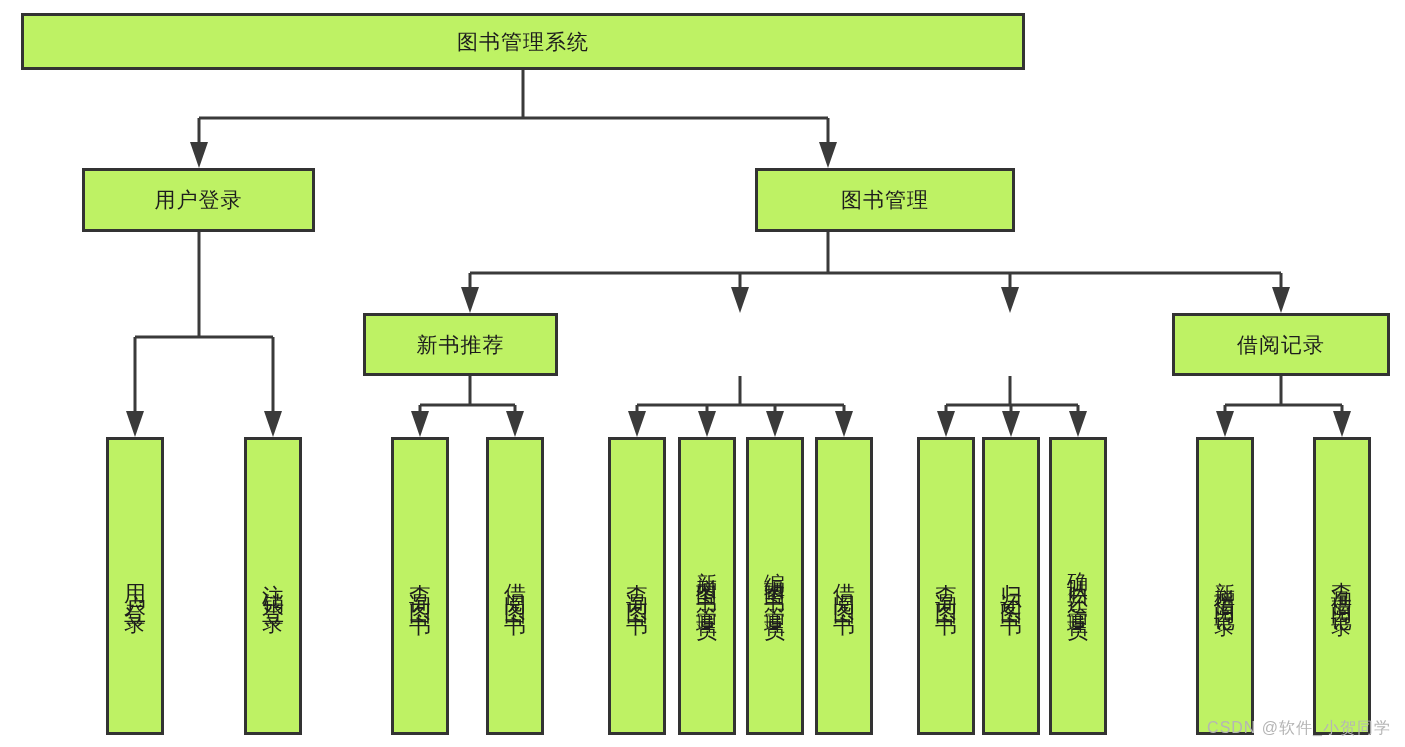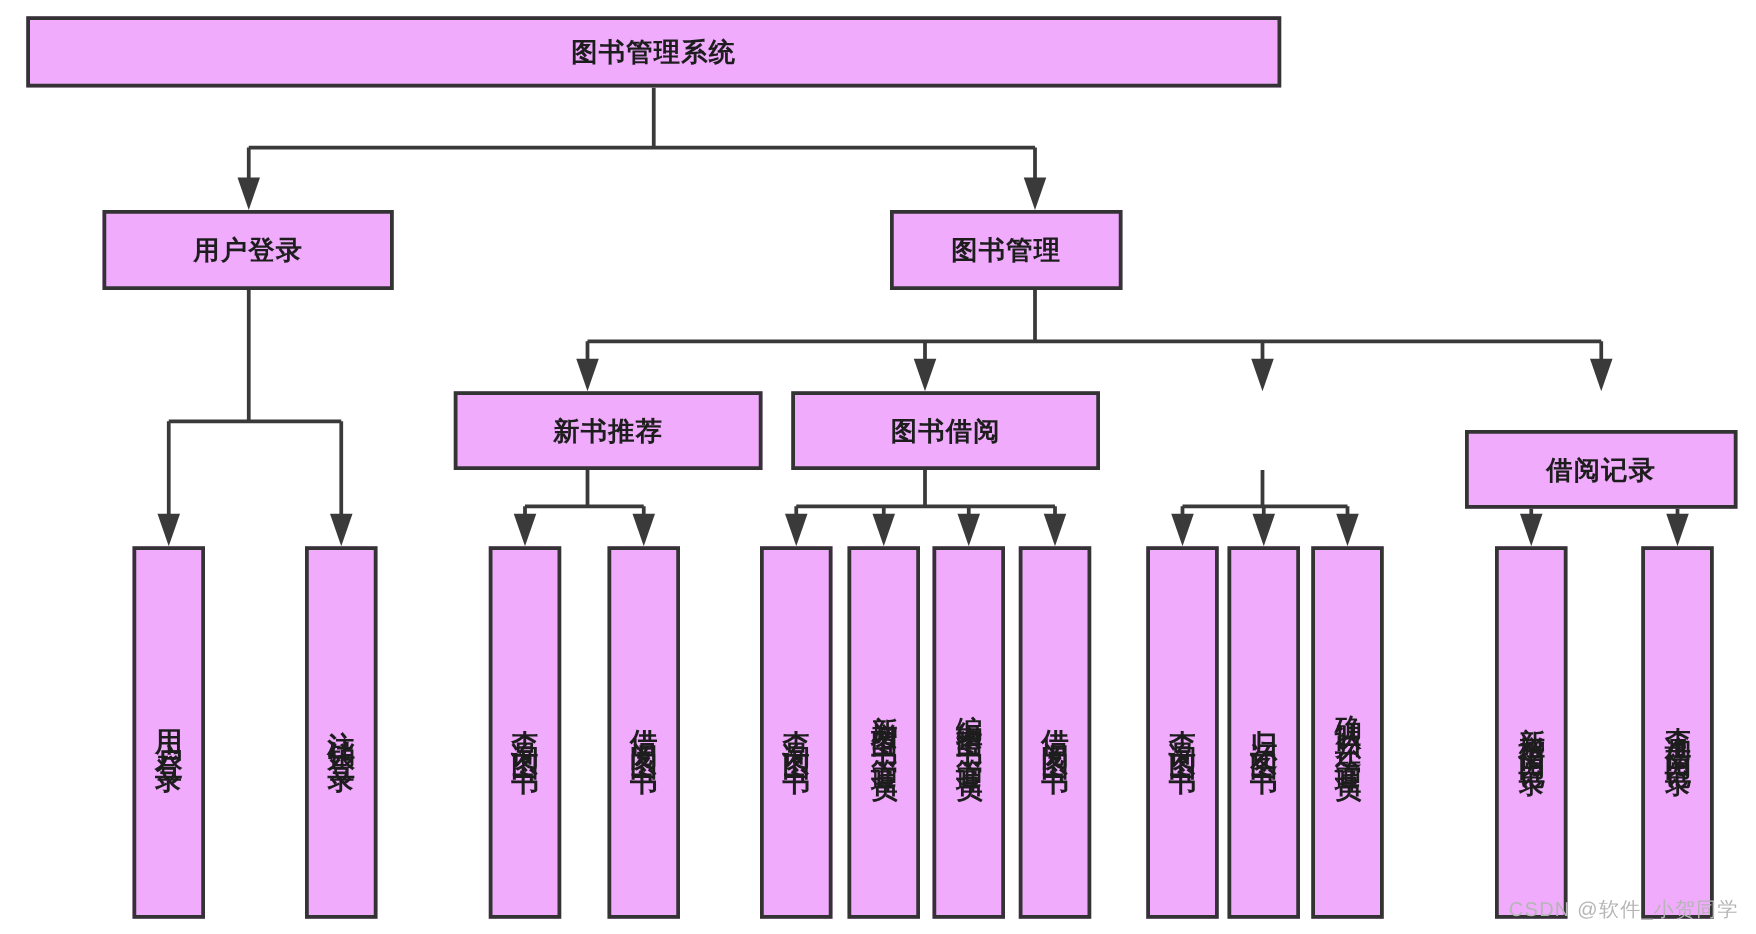--- a/index.html
+++ b/index.html
@@ -7,32 +7,31 @@
     position:relative;
     width:1405px;height:747px;
     background:#ffffff;
     font-family:"Liberation Sans", sans-serif;
     overflow:hidden;
   }
   #connectors{position:absolute;left:0;top:0;z-index:1;}
   .box{
     position:absolute;
     box-sizing:border-box;
-    background:#f0abfc;
+    background:#bef264;
     border:3px solid #333333;
     display:flex;align-items:center;justify-content:center;
     z-index:2;
-    font-weight:bold;
   }
   .hlabel{
     font-size:21px;color:#1d1d1d;letter-spacing:1px;white-space:nowrap;
   }
   .root{left:21px;top:13px;width:1004px;height:57px;}
   .lvl1{top:168px;height:64px;}
-  .lvl2{top:313px;width:247px;height:63px;}
+  .lvl2{top:313px;width:195px;height:63px;}
   .leaf{top:437px;width:58px;height:298px;}
   .vlabel{
     writing-mode:vertical-rl;
     text-orientation:mixed;
     font-size:22px;color:#1d1d1d;
     letter-spacing:10px;
     line-height:1;
     white-space:nowrap;
   }
   .vlabel.long{letter-spacing:7px;font-size:21px;}
@@ -86,31 +85,28 @@
     </g>
   </svg>
 
   <div class="box root">
     <span class="hlabel">图书管理系统</span>
   </div>
 
   <div class="box lvl1" style="left:82px;width:233px;">
     <span class="hlabel">用户登录</span>
   </div>
-  <div class="box lvl1" style="left:712px;width:186px;text-align:right;">
+  <div class="box lvl1" style="left:755px;width:260px;text-align:right;">
     <span class="hlabel">图书管理</span>
   </div>
 
   <div class="box lvl2" style="left:363px;">
     <span class="hlabel">新书推荐</span>
   </div>
-  <div class="box lvl2" style="left:633px;">
-    <span class="hlabel">图书借阅</span>
-  </div>
-  <div class="box lvl2" style="left:1172px;width:218px;margin-top:31px;">
+  <div class="box lvl2" style="left:1172px;width:218px;">
     <span class="hlabel">借阅记录</span>
   </div>
 
   <div class="box leaf" style="left:106px;">
     <span class="vlabel">用户登录</span>
   </div>
   <div class="box leaf" style="left:244px;">
     <span class="vlabel">注销登录</span>
   </div>
   <div class="box leaf" style="left:391px;">

